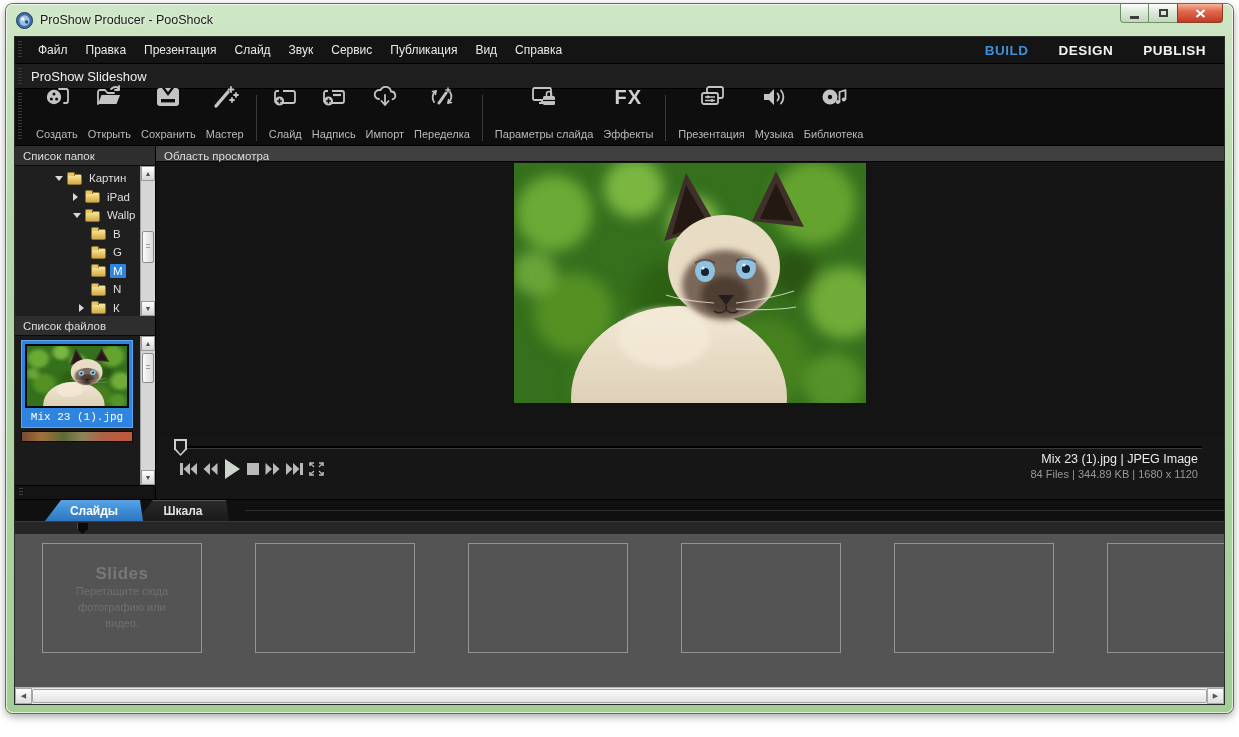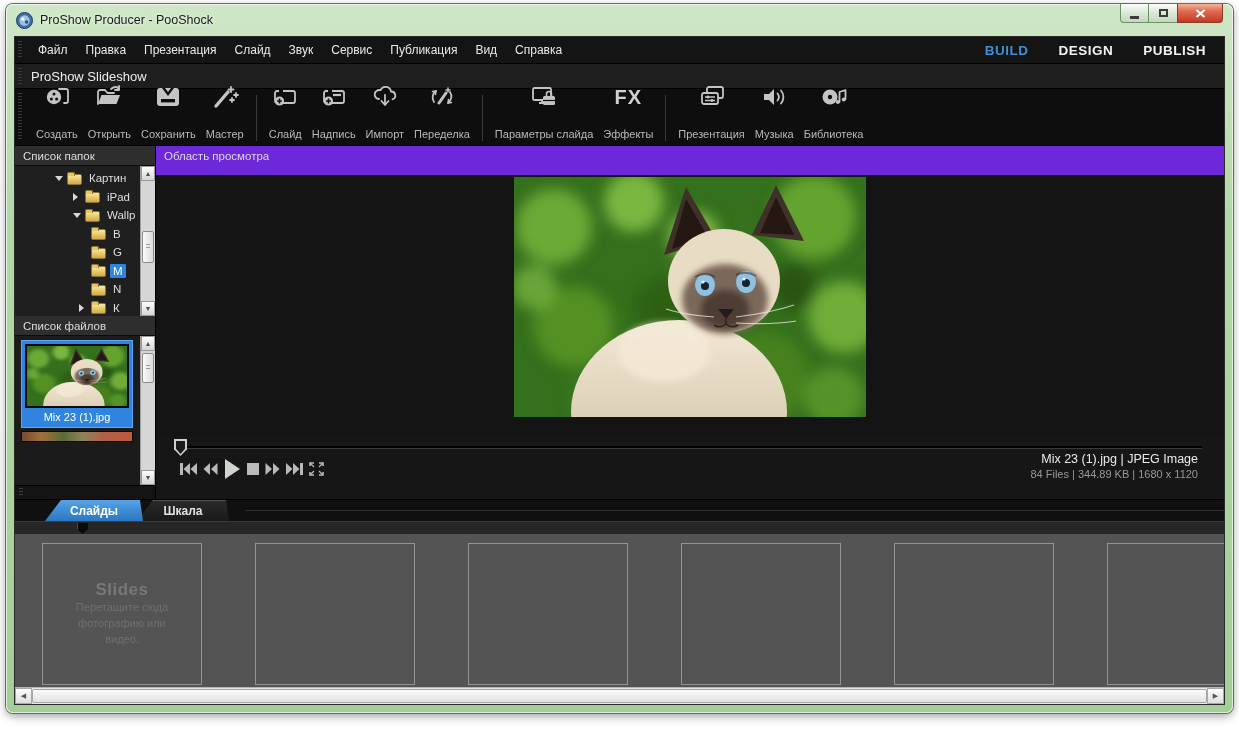--- a/index.html
+++ b/index.html
@@ -77,32 +77,32 @@
     display:flex;flex-direction:column;}
   .vs-btn{height:15px;flex:0 0 auto;background:linear-gradient(180deg,#fdfdfd,#d6d6d6);border:1px solid #9a9a9a;
     font-size:7px;color:#4d4d4d;display:flex;align-items:center;justify-content:center;}
   .vs-track{flex:1;position:relative;}
   .vs-thumb{position:absolute;left:1px;right:1px;background:linear-gradient(90deg,#fbfbfb,#dadada);
     border:1px solid #8d8d8d;border-radius:2px;}
   .vs-thumb::after{content:"";position:absolute;left:3px;right:3px;top:50%;margin-top:-3px;height:6px;
     background:repeating-linear-gradient(180deg,#9d9d9d 0 1px,transparent 1px 3px);}
 
   .files-list{flex:1 1 auto;background:#1b1b1b;position:relative;overflow:hidden;padding:4px 0 0 6px;}
-  .file-card{width:112px;background:#2f84e0;border:1px solid #5fa6ef;padding:3px;cursor:default;}
+  .file-card{width:112px;background:#2f84e0;border:1px solid #5fa6ef;padding:3px;cursor:default;font-family:Liberation Mono, monospace;}
   .file-thumb{display:block;width:100%;height:64px;border:2px solid #0b0b0b;background:#000;}
   .file-name{color:#fff;font-size:11px;text-align:center;padding:3px 0 1px;white-space:nowrap;}
   .file-partial{width:112px;height:11px;margin-top:3px;border:1px solid #0b0b0b;
     background:linear-gradient(90deg,#7a4a33 0%,#a0703c 18%,#5d6b35 38%,#8e8458 55%,#b06048 75%,#c1573c 100%);}
   .files-grip{height:14px;flex:0 0 auto;background:#141414;border-top:1px solid #000;position:relative;}
   .files-grip::before{content:"";position:absolute;left:4px;top:2px;bottom:2px;width:4px;
     background:repeating-linear-gradient(180deg,#3c3c3c 0 1px,transparent 1px 3px);}
 
   
   .preview-section{flex:1 1 auto;display:flex;flex-direction:column;min-width:0;background:#161616;}
-  .preview-header{height:30px;background:#6d28d9;color:#dcdcdc;font-size:11.5px;line-height:20px;
+  .preview-header{height:16px;background:#404040;color:#dcdcdc;font-size:11.5px;line-height:20px;
     padding-left:8px;flex:0 0 auto;border-bottom:1px solid #060606;}
   .stage{flex:1 1 auto;position:relative;background:#141414;display:flex;justify-content:center;align-items:flex-start;}
   .preview-image{width:352px;height:240px;margin-top:1px;display:block;background:#000;}
   .transport{height:62px;flex:0 0 auto;position:relative;background:#161616;}
   .seek-track{position:absolute;left:22px;right:22px;top:9px;height:3px;background:#000;
     border-bottom:1px solid #3a3a3a;}
   .seek-handle{position:absolute;left:18px;top:2px;width:13px;height:17px;
     background:#cfcfcf;clip-path:polygon(0 0,100% 0,100% 60%,50% 100%,0 60%);}
   .seek-handle::after{content:"";position:absolute;left:2px;top:2px;right:2px;bottom:2px;
     background:#1b1b1b;clip-path:polygon(0 0,100% 0,100% 60%,50% 100%,0 60%);}
@@ -126,21 +126,21 @@
     box-shadow:inset 0 1px 0 #555;}
   .tabbar::after{content:"";position:absolute;left:230px;right:0;bottom:10px;height:1px;background:#2e2e2e;}
 
   .marker-strip{height:13px;background:#262626;border-top:1px solid #3b3b3b;position:relative;flex:0 0 auto;}
   .slide-marker{position:absolute;left:62px;top:1px;width:11px;height:11px;background:#0b0b0b;
     clip-path:polygon(0 0,100% 0,100% 55%,50% 100%,0 55%);box-shadow:inset 1px 0 0 #4a4a4a;}
 
   
   .slides-area{height:153px;background:#545454;padding:9px 0 0 27px;display:flex;gap:53px;
     overflow:hidden;flex:0 0 auto;}
-  .slide-box{width:160px;height:142px;border:1px solid #949494;flex:0 0 auto;
+  .slide-box{width:160px;height:110px;border:1px solid #949494;flex:0 0 auto;
     display:flex;flex-direction:column;align-items:center;justify-content:center;cursor:default;}
   .slide-title{font-size:17px;font-weight:bold;color:#787878;letter-spacing:.5px;}
   .slide-hint{font-size:11px;color:#6f6f6f;text-align:center;width:120px;line-height:1.45;}
 
   
   .soundtrack{height:27px;background:#4f4f4f;border-top:1px solid #3a3a3a;display:flex;align-items:center;
     padding-left:8px;flex:0 0 auto;overflow:hidden;}
   .st-title{font-size:19px;font-weight:bold;color:#6d6d6d;white-space:nowrap;}
   .st-hint{font-size:11px;color:#656565;margin-left:10px;white-space:nowrap;}
 

